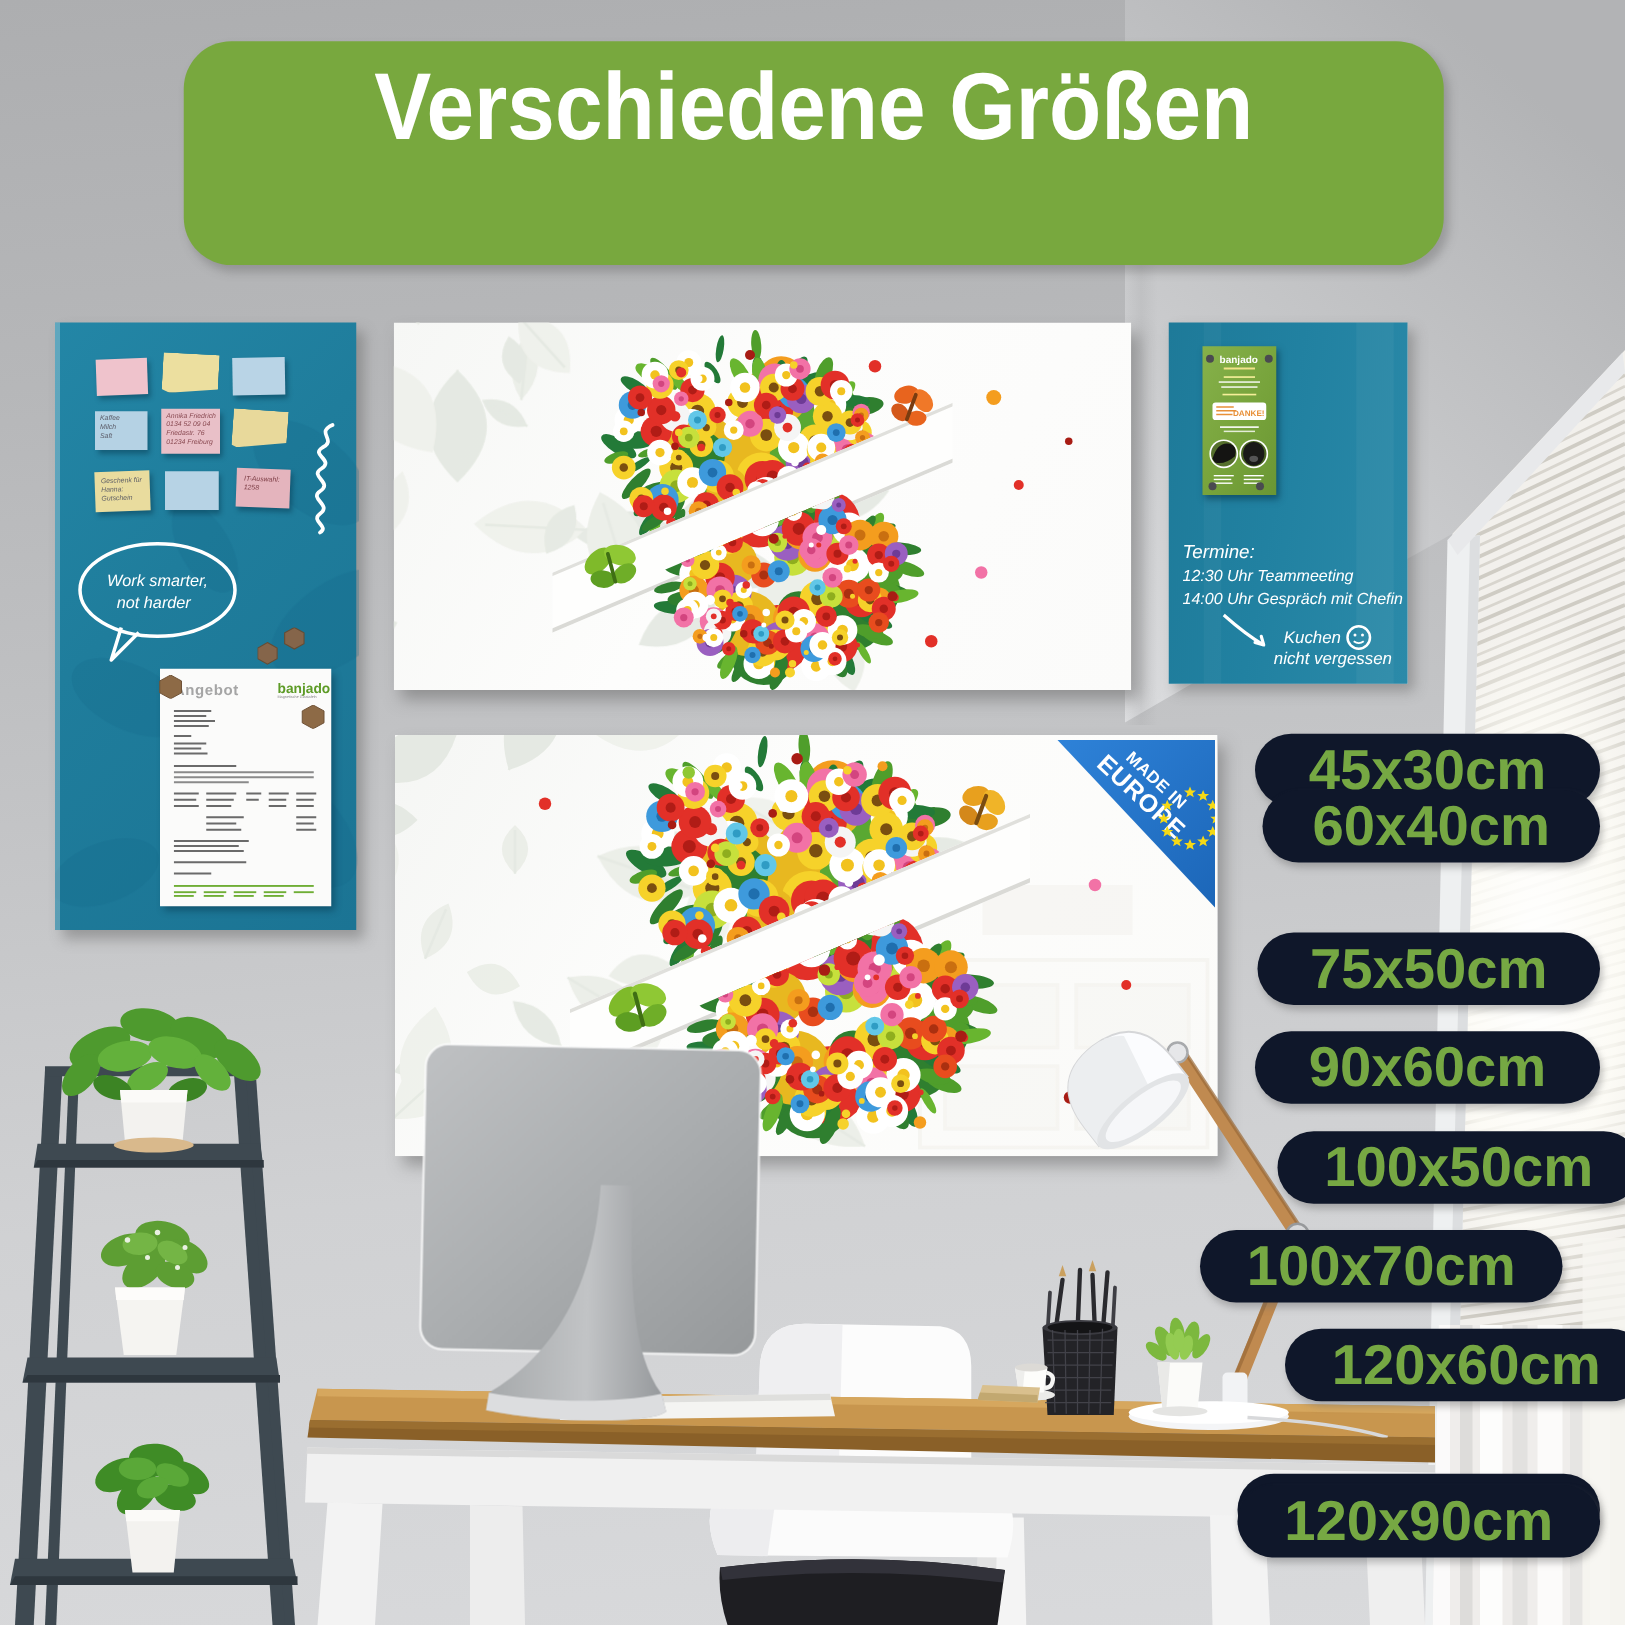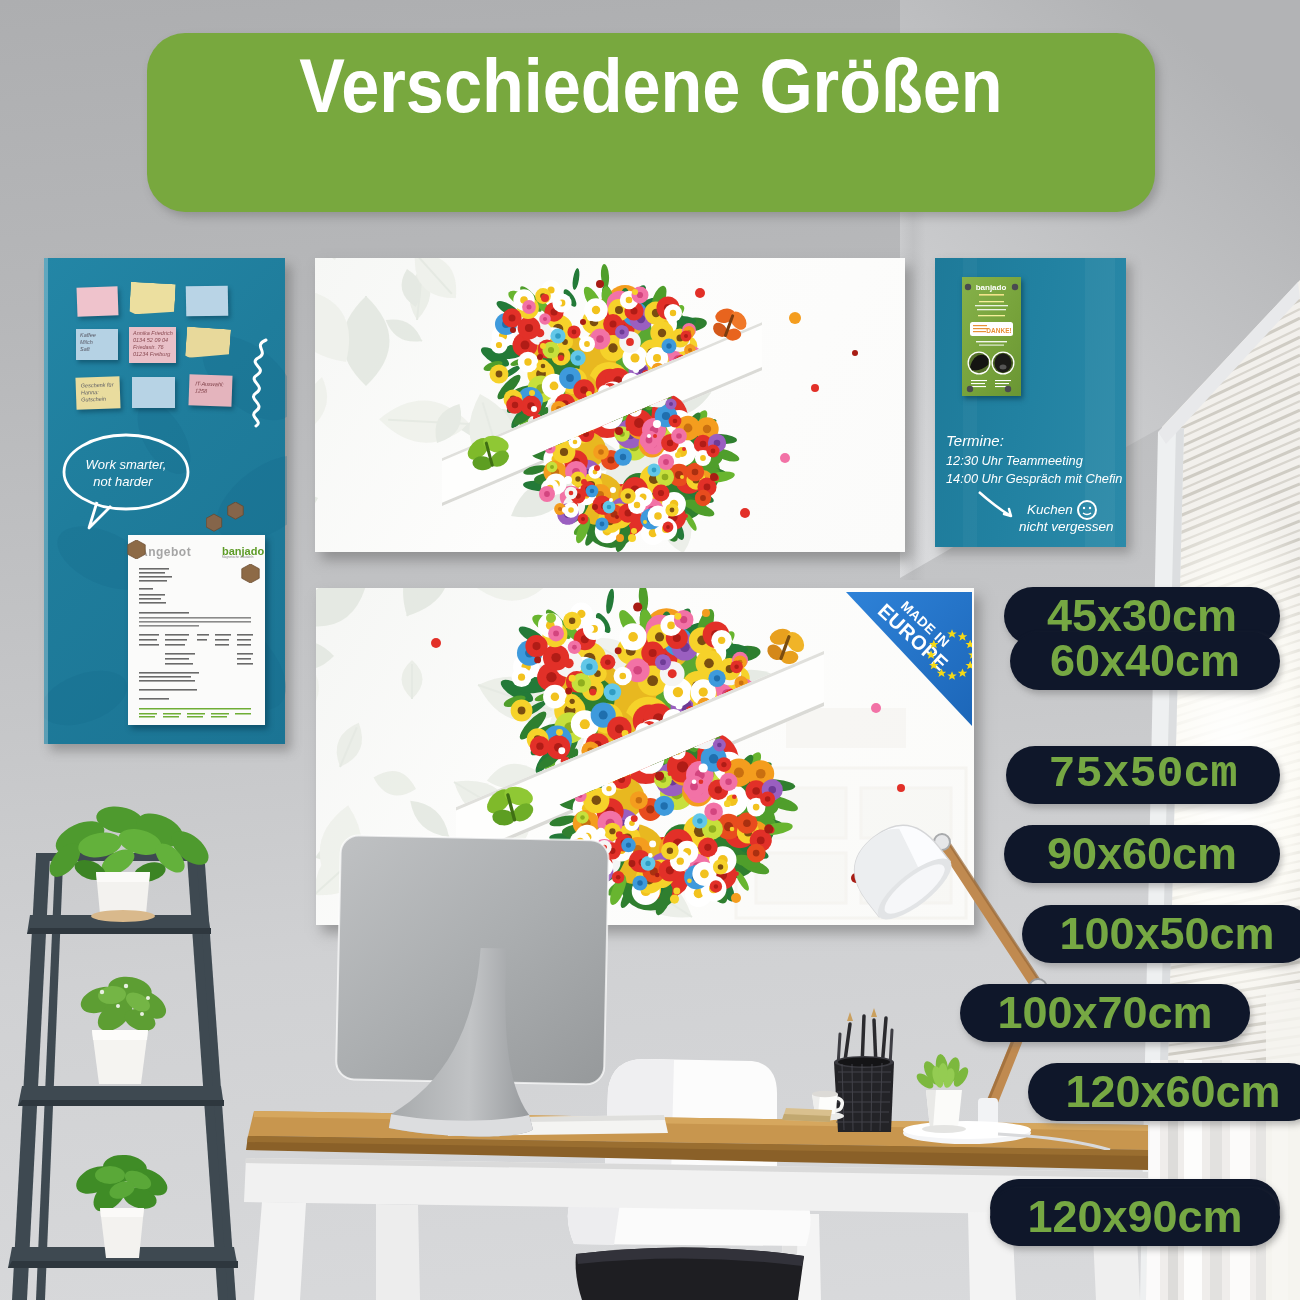--- a/index.html
+++ b/index.html
@@ -2075,21 +2075,21 @@
 
 <div id="pills">
 <style>
 .pill{position:absolute;height:58px;border-radius:29px;background:#0f172a;box-shadow:2px 4px 6px rgba(100,100,100,.4);color:#76a843;font-weight:bold;font-size:45px;text-align:center;line-height:58px;}
 </style>
 
 <div class="pill" style="left:1004px;top:587px;width:276px;">45x30cm</div>
 
 <div class="pill" style="left:1010px;top:632px;width:270px;">60x40cm</div>
 
-<div class="pill" style="left:1006px;top:746px;width:274px;font-family:Liberation Mono, monospace;">75x50cm</div>
+<div class="pill" style="left:1006px;top:746px;width:274px;">75x50cm</div>
 
 <div class="pill" style="left:1004px;top:825px;width:276px;">90x60cm</div>
 
 <div class="pill" style="left:1022px;top:905px;width:290px;">100x50cm</div>
 
 <div class="pill" style="left:960px;top:984px;width:290px;">100x70cm</div>
 
 <div class="pill" style="left:1028px;top:1063px;width:290px;">120x60cm</div>
 
 <div class="pill" style="left:990px;top:1143px;width:290px;margin-top:36px;">120x80cm</div>

